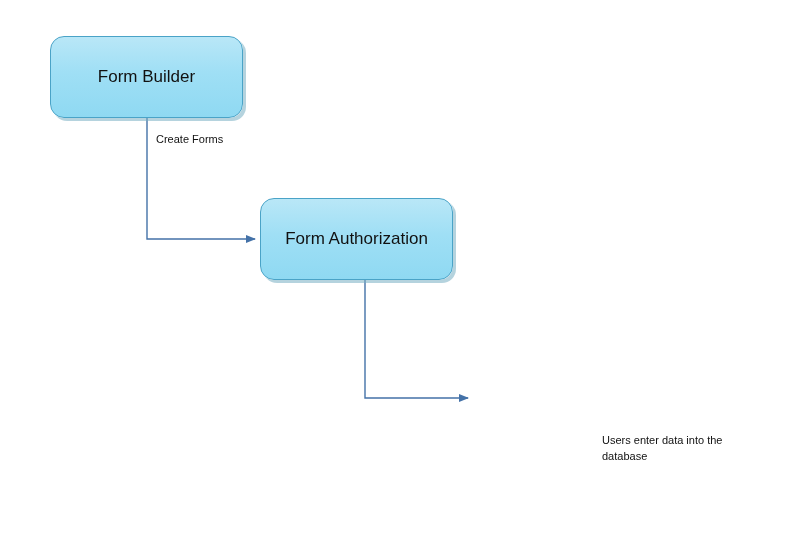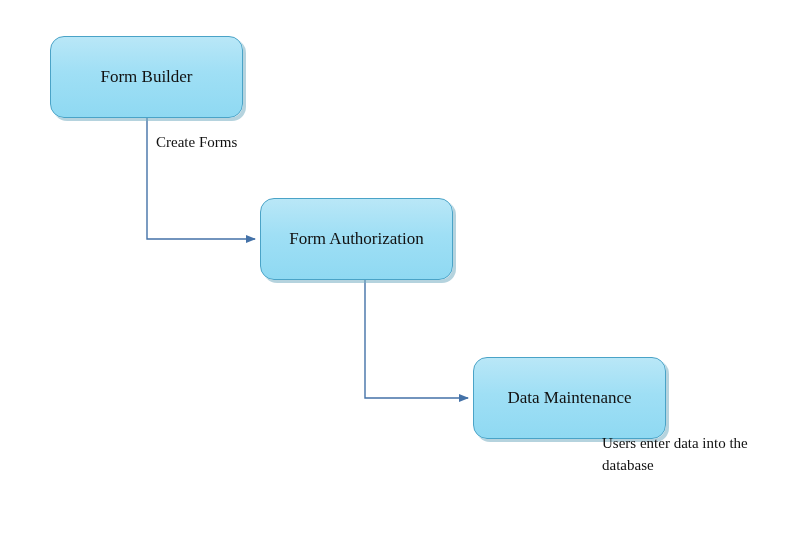--- a/index.html
+++ b/index.html
@@ -14,21 +14,20 @@
     font-family: "Liberation Sans", sans-serif;
     color: #1a1a1a;
     overflow: hidden;
   }
   #canvas {
     position: absolute;
     left: 0;
     top: 0;
     width: 684px;
     height: 536px;
-    font-family: Liberation Serif, serif;
   }
   .node {
     position: absolute;
     box-sizing: border-box;
     border-radius: 14px;
     border: 1px solid #4aa3c7;
     background: linear-gradient(to bottom, #b9e7f7 0%, #9fdff5 45%, #8fd9f2 100%);
     box-shadow: 3px 3px 0 0 rgba(120,175,195,0.55);
     display: flex;
     align-items: center;
@@ -36,21 +35,21 @@
     text-align: center;
   }
   .node-label {
     font-size: 17px;
     color: #111111;
     line-height: 1.2;
     padding: 0 8px;
   }
   .edge-label {
     position: absolute;
-    font-size: 15px;
+    font-size: 11px;
     color: #111111;
     line-height: 1.45;
     white-space: pre-line;
   }
   .edge-label.justify {
     text-align: justify;
     text-align-last: left;
   }
   svg.links {
     position: absolute;
@@ -79,22 +78,19 @@
   </svg>
 
   <div class="node" style="left:50px; top:36px; width:193px; height:82px;">
     <span class="node-label">Form Builder</span>
   </div>
 
   <div class="node" style="left:260px; top:198px; width:193px; height:82px;">
     <span class="node-label">Form Authorization</span>
   </div>
 
-  <div class="node" style="left:473px; top:357px; width:193px; height:82px;">
-    <span class="node-label">Data Maintenance</span>
-  </div>
 
   <div class="edge-label" style="left:156px; top:132px; width:200px;">Create Forms</div>
 
 
   <div class="edge-label" style="left:602px; top:433px; width:162px;">Users enter data into the database</div>
 
 </div>
 
 </body></html>

